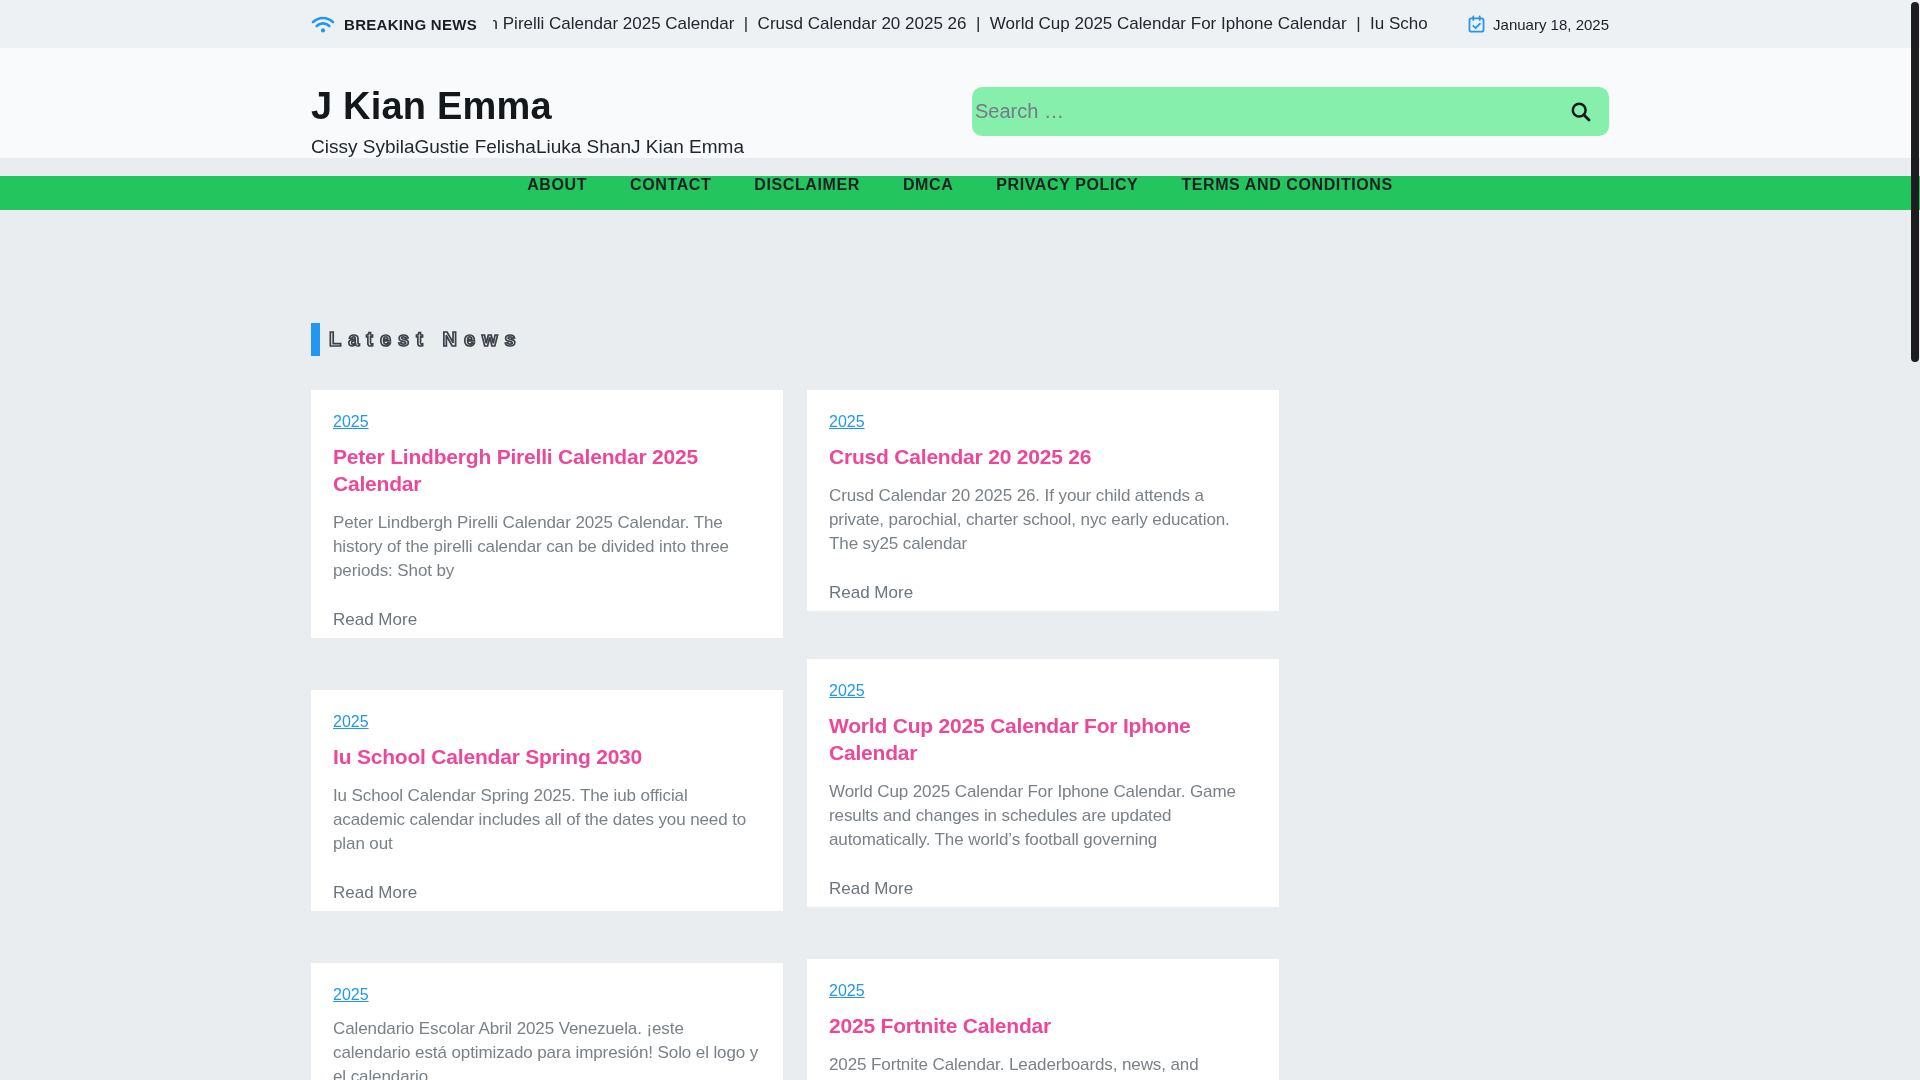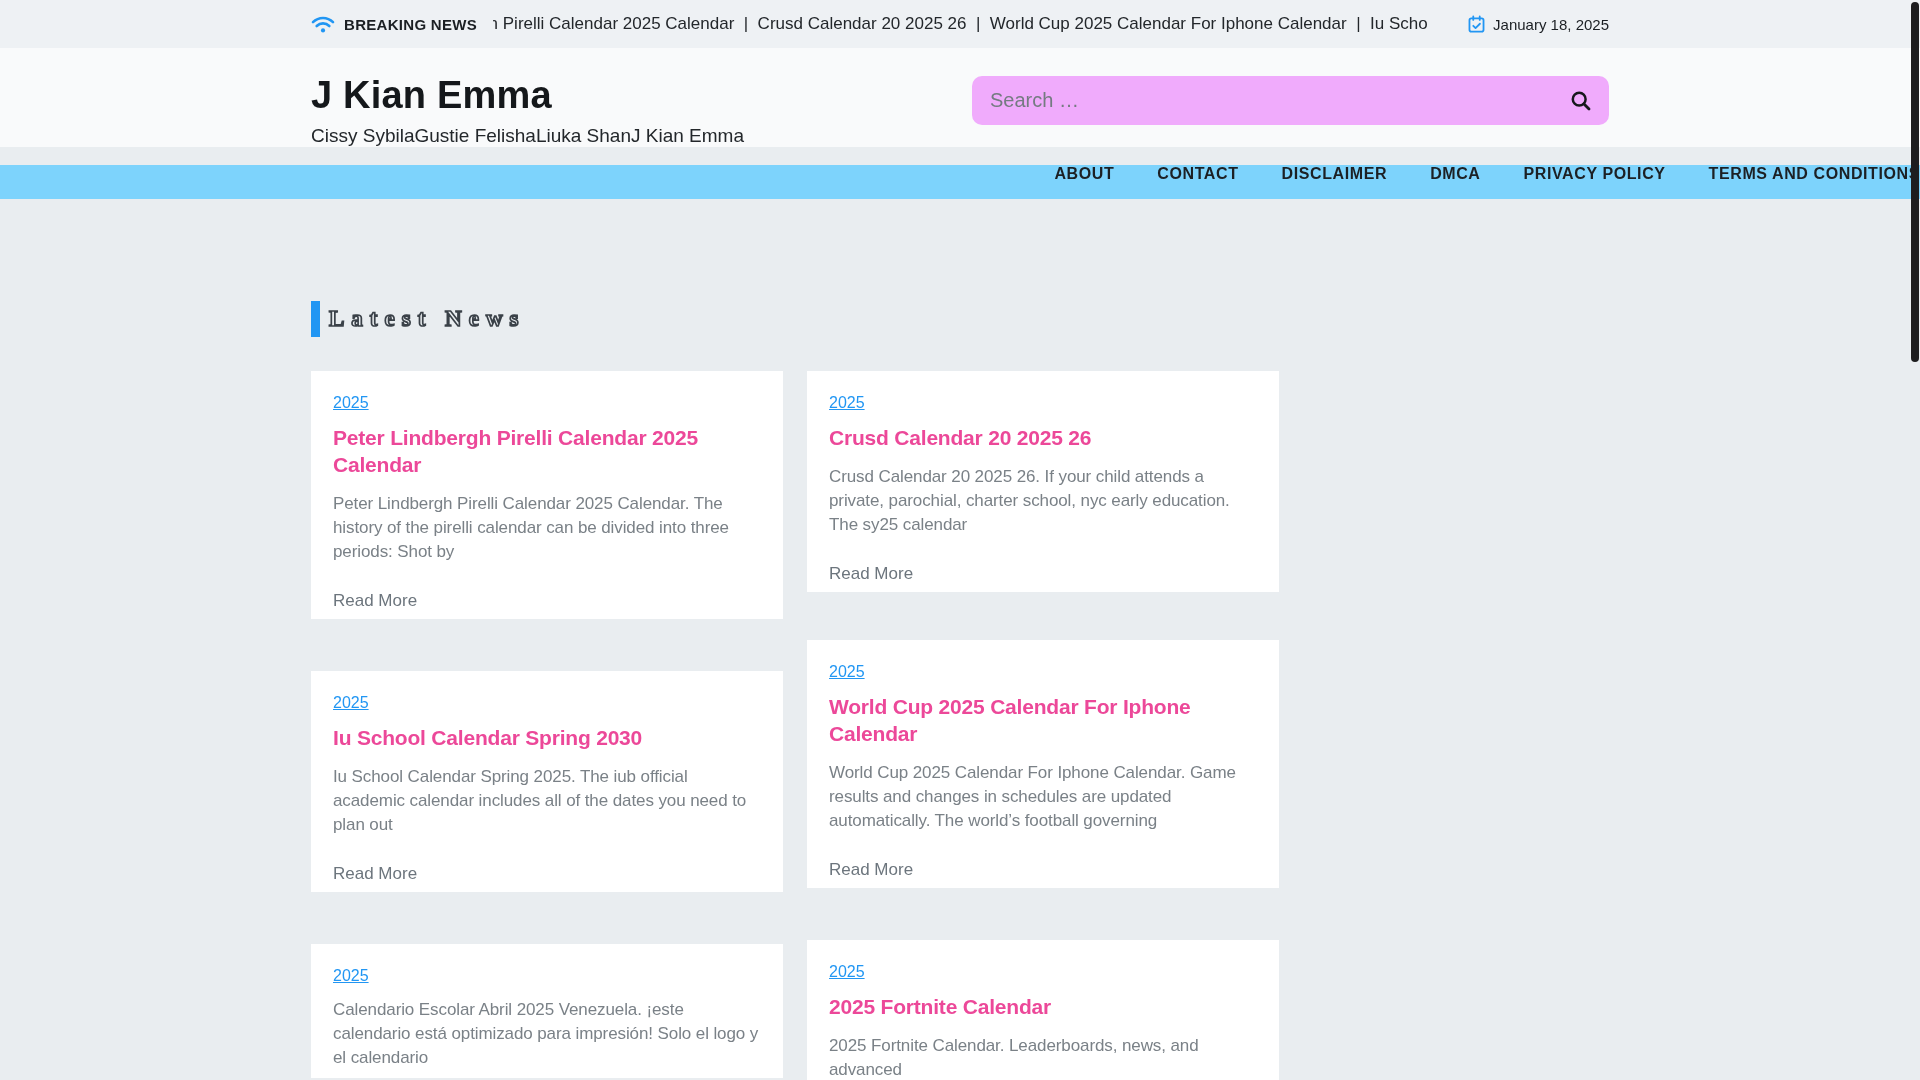--- a/index.html
+++ b/index.html
@@ -2,61 +2,61 @@
 <html><head>
 <meta charset="utf-8">
 <style>
   * { box-sizing: border-box; margin: 0; padding: 0; }
   html, body { width: 1920px; height: 1080px; overflow: hidden; }
   body {
     font-family: "Liberation Sans", "DejaVu Sans", sans-serif;
     background: #e9edf0;
     color: #212529;
   }
-  .container { width: 1298px; margin: 0 auto; }
+  .container { width: 1298px; margin: 11px auto; }
 
   
   .topbar { background: #eef1f4; height: 48px; display: flex; align-items: center; }
   .topbar-inner { display: flex; align-items: center; }
   .wifi { flex: 0 0 auto; display: flex; align-items: center; }
   .breaking-label { font-weight: bold; font-size: 15px; letter-spacing: .3px; margin-left: 9px; white-space: nowrap; color: #1b1f23; }
   .ticker-wrap { width: 934px; overflow: hidden; margin-left: 16px; }
   .ticker-text { display: inline-block; white-space: pre; font-size: 17px; color: #23272b; margin-left: -116px; }
   .topbar-spacer { flex: 1; }
   .date-box { display: flex; align-items: center; gap: 7px; white-space: nowrap; }
   .date-text { font-size: 15px; color: #1b1f23; }
 
   
   .header { background: #f9fafb; padding-top: 26px; }
   .header-row { display: flex; justify-content: space-between; align-items: flex-start; gap: 36px; }
   .site-title { font-size: 38px; font-weight: bold; color: #15181b; letter-spacing: .2px; }
   .tagline { font-size: 19px; color: #23272b; margin-top: 8px; }
   .search-form { position: relative; width: 637px; height: 49px; margin-top: 2px; }
   .search-input {
     width: 100%; height: 100%; border: none; outline: none;
-    background: #f0abfc; border-radius: 10px;
-    font-size: 20px; padding: 0 48px 0 18px; color: #343a40;
+    background: #86efac; border-radius: 10px;
+    font-size: 20px; padding: 0 48px 0 3px; color: #343a40;
     font-family: "Liberation Sans", "DejaVu Sans", sans-serif;
   }
   .search-input::placeholder { color: #747b81; }
   .search-btn { position: absolute; right: 8px; top: 0; height: 100%; width: 40px;
     background: transparent; border: none; cursor: pointer; display: flex; align-items: center; justify-content: center; }
 
   
-  .nav { display: flex; justify-content: flex-end; gap: 43px; margin-top: 18px; padding-bottom: 16px; background: #7dd3fc; }
+  .nav { display: flex; justify-content: center; gap: 43px; margin-top: 18px; padding-bottom: 16px; background: #22c55e; }
   .nav a { text-decoration: none; color: #1c2024; font-weight: bold; font-size: 16px; letter-spacing: .6px; white-space: nowrap; }
 
   
   .main { background: #e9edf0; }
   .main-inner { padding-top: 102px; }
   .section-head { display: flex; align-items: stretch; }
   .accent-bar { width: 9px; background: #2196f3; flex: 0 0 auto; }
   .section-title {
-    font-size: 23px; font-weight: bold; letter-spacing: 7px;
-    padding: 5px 0 5px 9px; color: #3a4148; font-family: Liberation Serif, serif;
+    font-size: 20px; font-weight: bold; letter-spacing: 7px;
+    padding: 5px 0 5px 9px; color: #3a4148;
   }
   @supports ((-webkit-text-stroke: 1px #000)) {
     .section-title { color: transparent; -webkit-text-stroke: 1.7px #3a4148; }
   }
 
   .cards { display: flex; gap: 24px; margin-top: 34px; align-items: flex-start; }
   .col { width: 472px; display: flex; flex-direction: column; }
   .card { background: #ffffff; padding: 23px 22px 8px 22px; }
   .col-left .card { margin-bottom: 52px; }
   .col-right .card1 { margin-bottom: 48px; }

